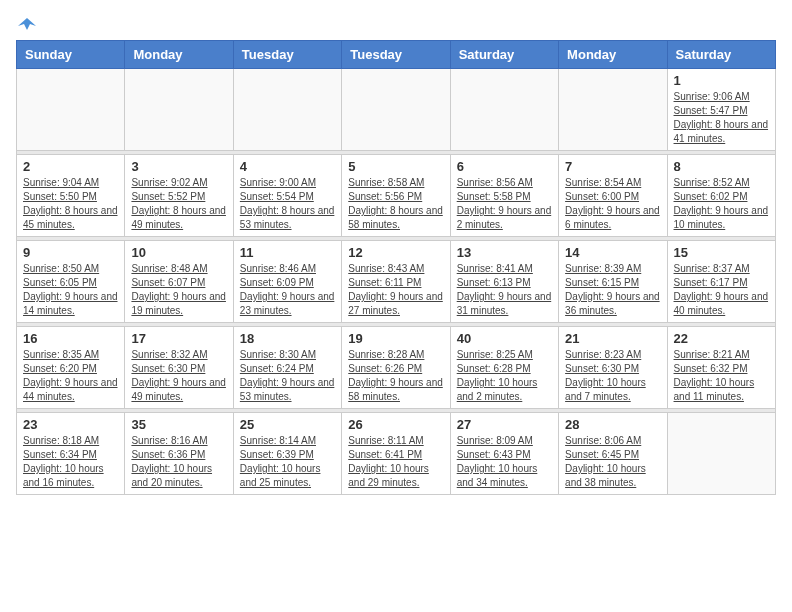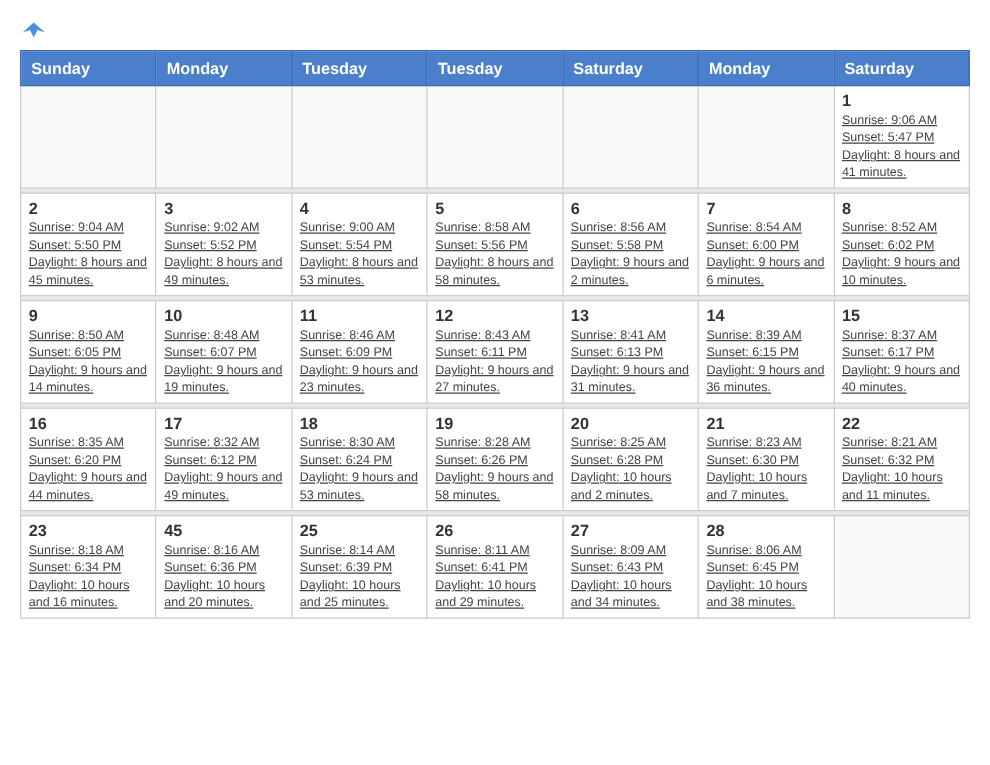--- a/index.html
+++ b/index.html
@@ -225,37 +225,37 @@
       <tr>
         <td>
           <span class="day-num">16</span>
           <div class="day-info">Sunrise: 8:35 AM
 Sunset: 6:20 PM
 Daylight: 9 hours and 44 minutes.</div>
         </td>
         <td>
           <span class="day-num">17</span>
           <div class="day-info">Sunrise: 8:32 AM
-Sunset: 6:12 PM
+Sunset: 6:30 PM
 Daylight: 9 hours and 49 minutes.</div>
         </td>
         <td>
           <span class="day-num">18</span>
           <div class="day-info">Sunrise: 8:30 AM
 Sunset: 6:24 PM
 Daylight: 9 hours and 53 minutes.</div>
         </td>
         <td>
           <span class="day-num">19</span>
           <div class="day-info">Sunrise: 8:28 AM
 Sunset: 6:26 PM
 Daylight: 9 hours and 58 minutes.</div>
         </td>
         <td>
-          <span class="day-num">20</span>
+          <span class="day-num">40</span>
           <div class="day-info">Sunrise: 8:25 AM
 Sunset: 6:28 PM
 Daylight: 10 hours and 2 minutes.</div>
         </td>
         <td>
           <span class="day-num">21</span>
           <div class="day-info">Sunrise: 8:23 AM
 Sunset: 6:30 PM
 Daylight: 10 hours and 7 minutes.</div>
         </td>
@@ -270,21 +270,21 @@
         <td colspan="7"></td>
       </tr>
       <tr>
         <td>
           <span class="day-num">23</span>
           <div class="day-info">Sunrise: 8:18 AM
 Sunset: 6:34 PM
 Daylight: 10 hours and 16 minutes.</div>
         </td>
         <td>
-          <span class="day-num">45</span>
+          <span class="day-num">35</span>
           <div class="day-info">Sunrise: 8:16 AM
 Sunset: 6:36 PM
 Daylight: 10 hours and 20 minutes.</div>
         </td>
         <td>
           <span class="day-num">25</span>
           <div class="day-info">Sunrise: 8:14 AM
 Sunset: 6:39 PM
 Daylight: 10 hours and 25 minutes.</div>
         </td>

